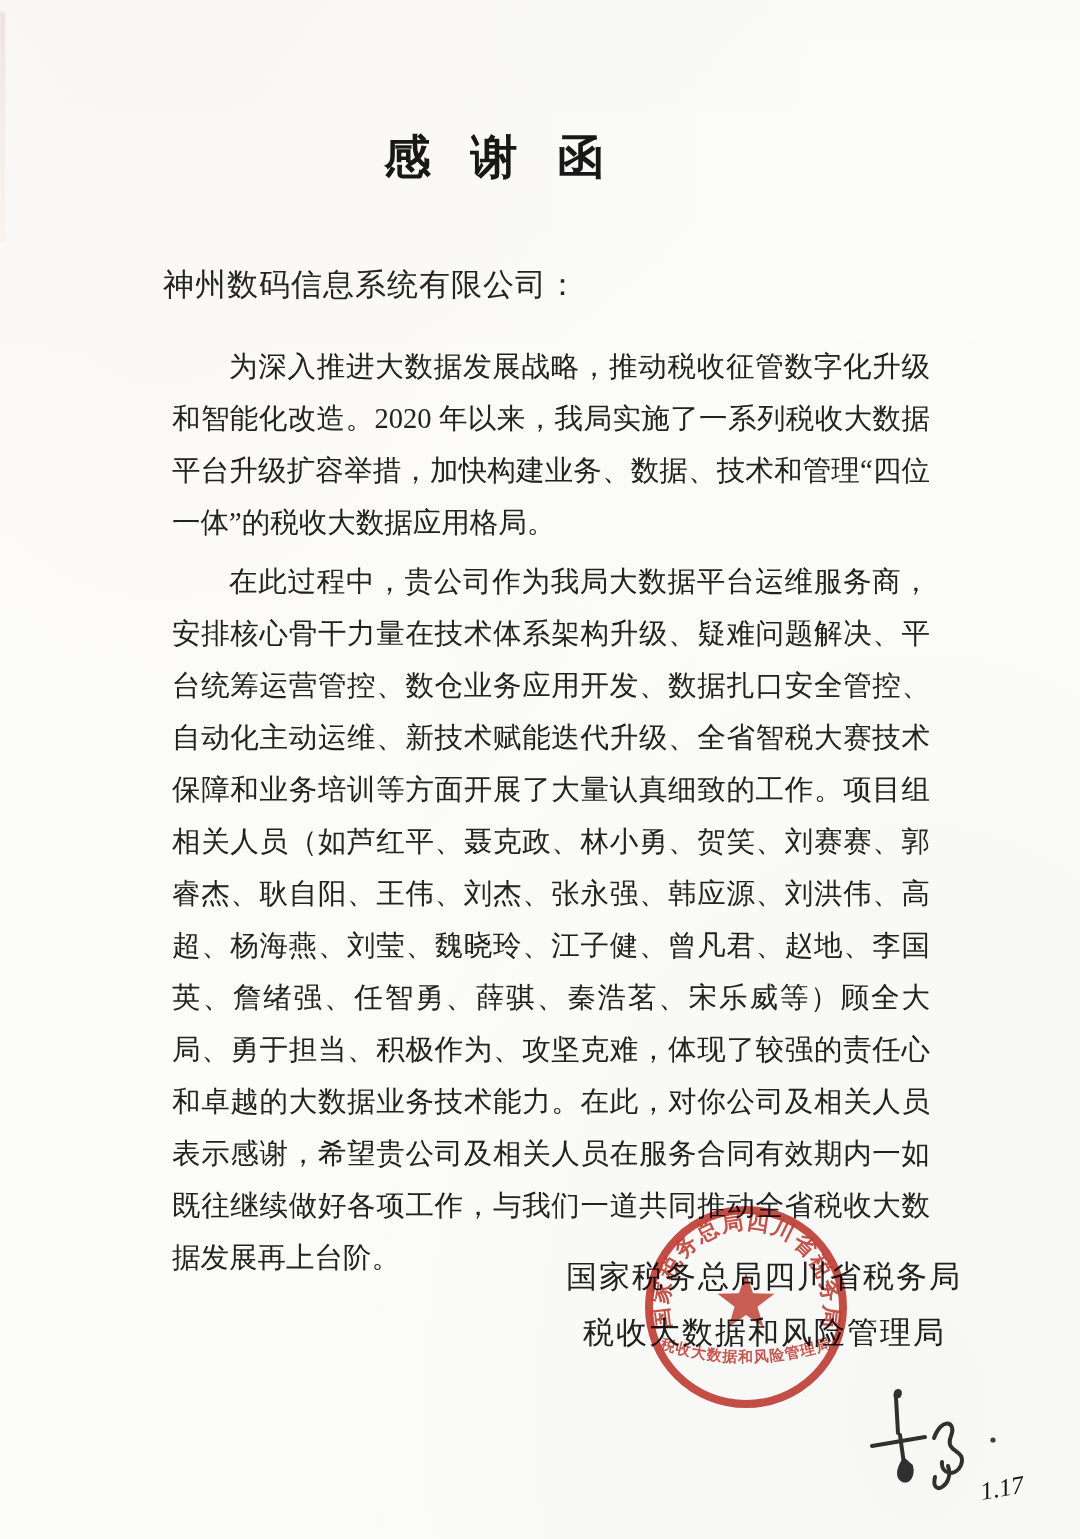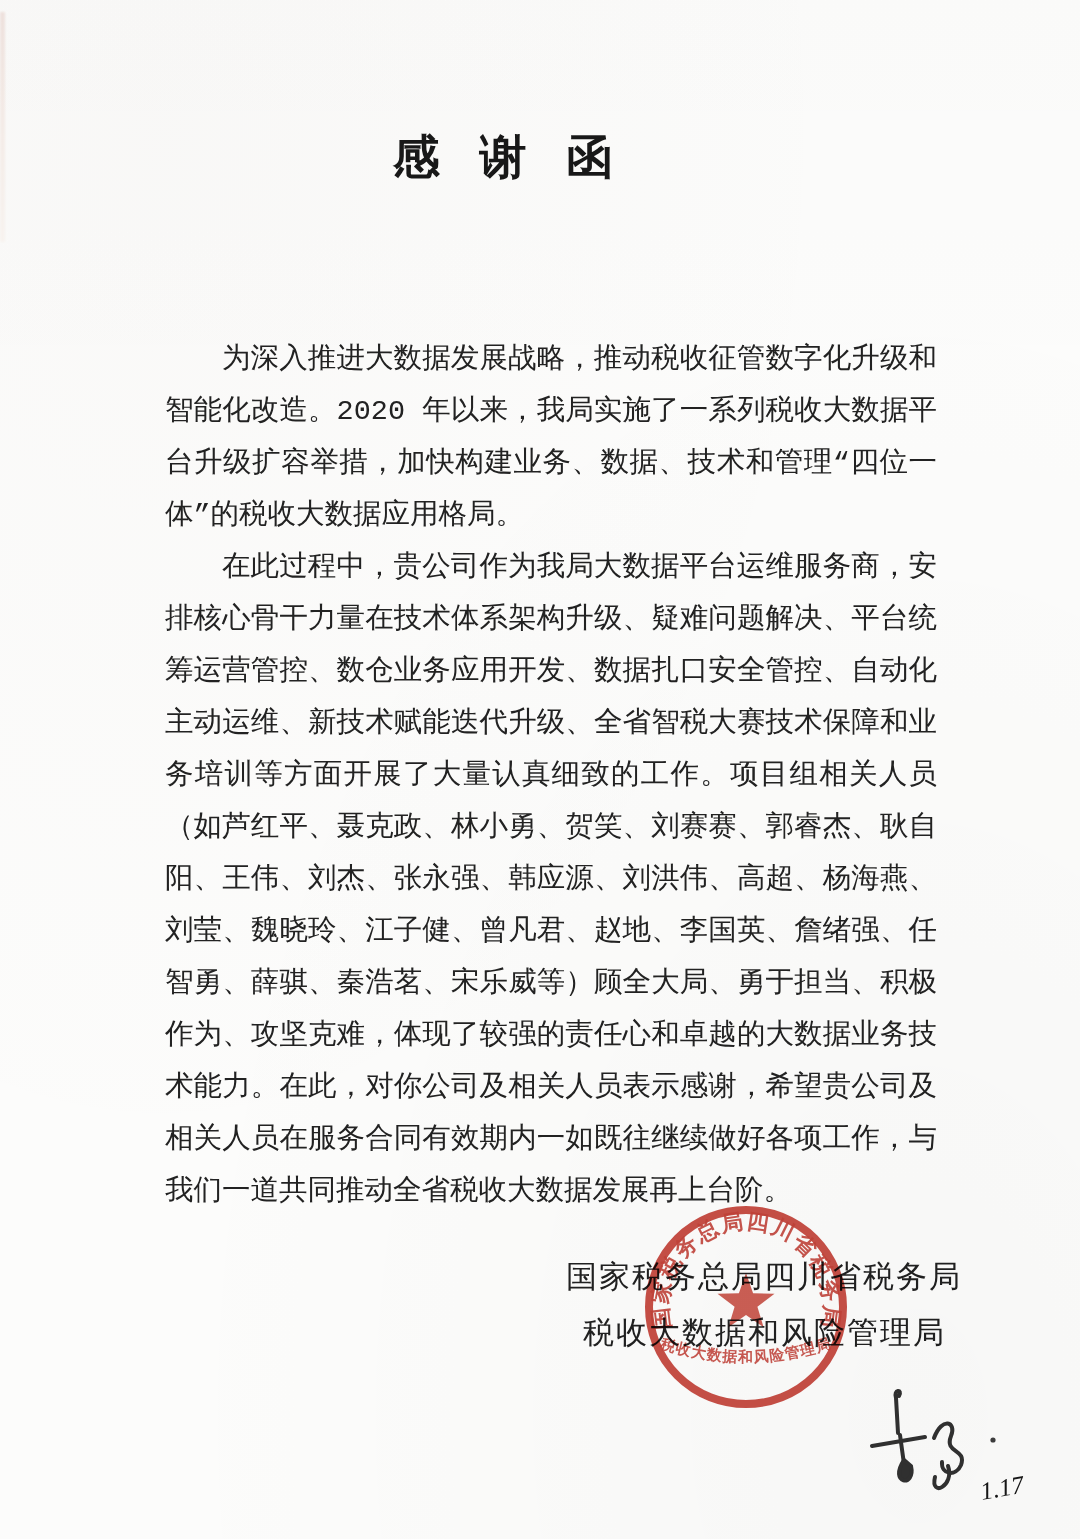--- a/index.html
+++ b/index.html
@@ -18,42 +18,41 @@
       radial-gradient(ellipse at 15% 8%, rgba(120,90,80,0.02), transparent 55%),
       radial-gradient(ellipse at 85% 92%, rgba(0,0,0,0.018), transparent 60%),
       linear-gradient(180deg, rgba(0,0,0,0.008), rgba(0,0,0,0) 30%);
   }
   .edge-artifact{
     position:absolute;left:0;top:12px;width:5px;height:230px;
     background:linear-gradient(180deg,#e6cfc8 0%,#efdfd8 40%,#f7efe9 100%);
     opacity:.55;filter:blur(1px);
   }
   .title{
-    position:absolute;left:9px;top:126px;width:1002px;
+    position:absolute;left:0;top:126px;width:1002px;
     text-align:center;
     font-size:47px;font-weight:900;
     letter-spacing:14px;
     color:#181818;
   }
   .recipient{
     position:absolute;left:163px;top:264px;
     font-size:31px;color:#242424;
     letter-spacing:1px;
   }
   .body-text{
     position:absolute;left:165px;top:334px;width:772px;
     font-size:28.5px;line-height:52px;
     text-align:justify;
     color:#222;
   }
   .body-text p{
-    margin:0;
+    margin:7px;
     text-indent:2em;
     word-break:break-all;
-    font-family:Liberation Mono, monospace;
   }
   .sig-line{
     position:absolute;
     font-size:31px;color:#202020;
     letter-spacing:2px;
     white-space:nowrap;
   }
   .sig-org1{top:1256px;left:566px;}
   .sig-org2{top:1312px;left:583px;}
   .sig-date{top:1366px;left:594px;letter-spacing:3px;}
@@ -72,20 +71,21 @@
 </head>
 <body>
 
 <div class="page">
 
   <div class="scan-texture"></div>
   <div class="edge-artifact"></div>
 
   <div class="title">感  谢  函</div>
 
+  <div class="recipient">神州数码信息系统有限公司：</div>
 
   <div class="body-text">
     <p>为深入推进大数据发展战略，推动税收征管数字化升级和智能化改造。2020 年以来，我局实施了一系列税收大数据平台升级扩容举措，加快构建业务、数据、技术和管理“四位一体”的税收大数据应用格局。</p>
     <p>在此过程中，贵公司作为我局大数据平台运维服务商，安排核心骨干力量在技术体系架构升级、疑难问题解决、平台统筹运营管控、数仓业务应用开发、数据扎口安全管控、自动化主动运维、新技术赋能迭代升级、全省智税大赛技术保障和业务培训等方面开展了大量认真细致的工作。项目组相关人员（如芦红平、聂克政、林小勇、贺笑、刘赛赛、郭睿杰、耿自阳、王伟、刘杰、张永强、韩应源、刘洪伟、高超、杨海燕、刘莹、魏晓玲、江子健、曾凡君、赵地、李国英、詹绪强、任智勇、薛骐、秦浩茗、宋乐威等）顾全大局、勇于担当、积极作为、攻坚克难，体现了较强的责任心和卓越的大数据业务技术能力。在此，对你公司及相关人员表示感谢，希望贵公司及相关人员在服务合同有效期内一如既往继续做好各项工作，与我们一道共同推动全省税收大数据发展再上台阶。</p>
   </div>
 
   <div class="sig-line sig-org1">国家税务总局四川省税务局</div>
   <div class="sig-line sig-org2">税收大数据和风险管理局</div>
 
   <svg class="seal" viewBox="0 0 214 214" xmlns="http://www.w3.org/2000/svg">

